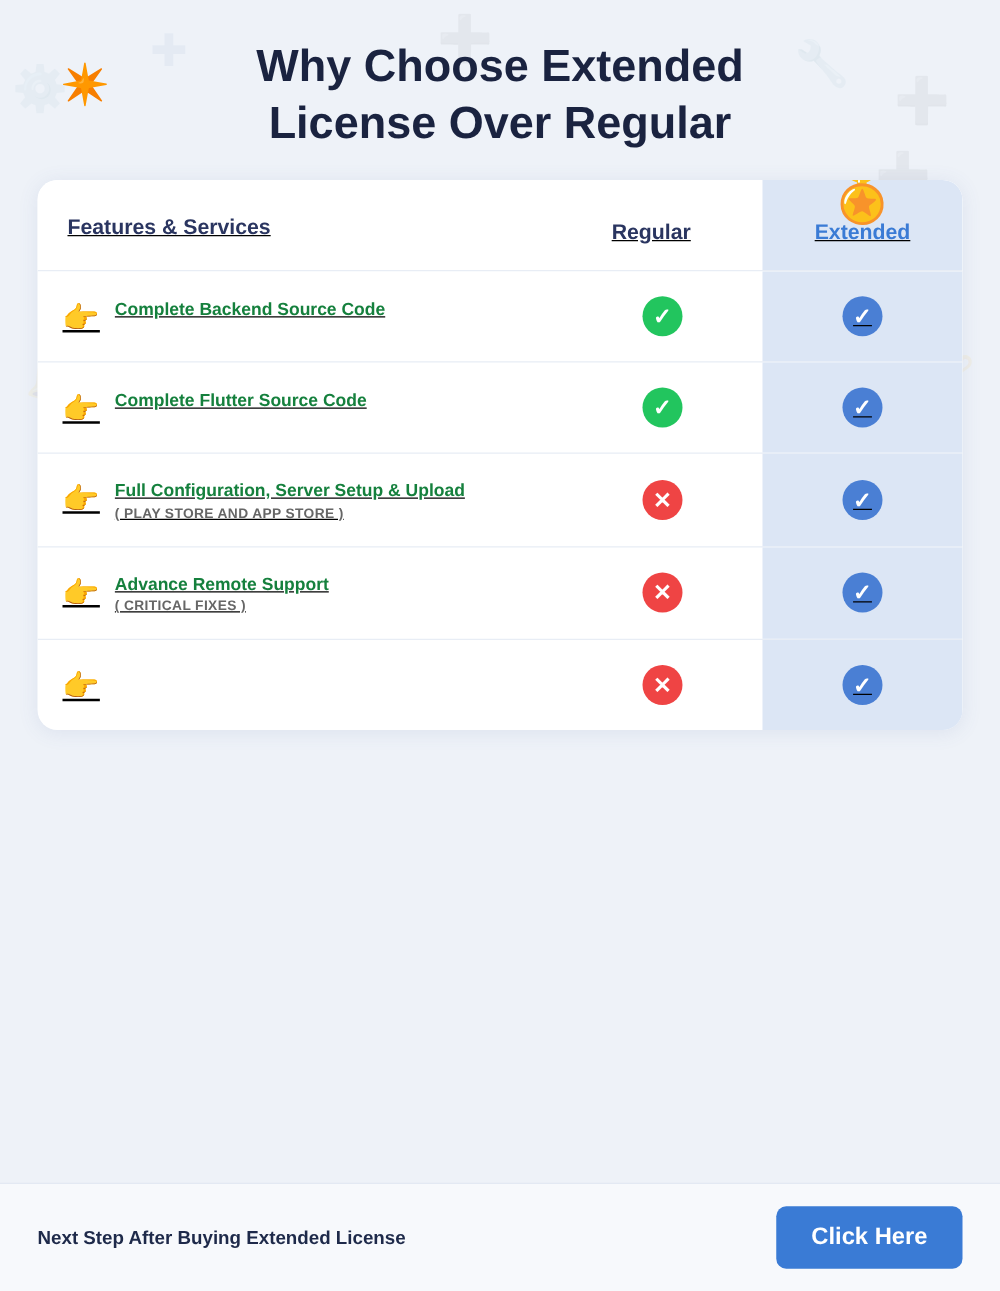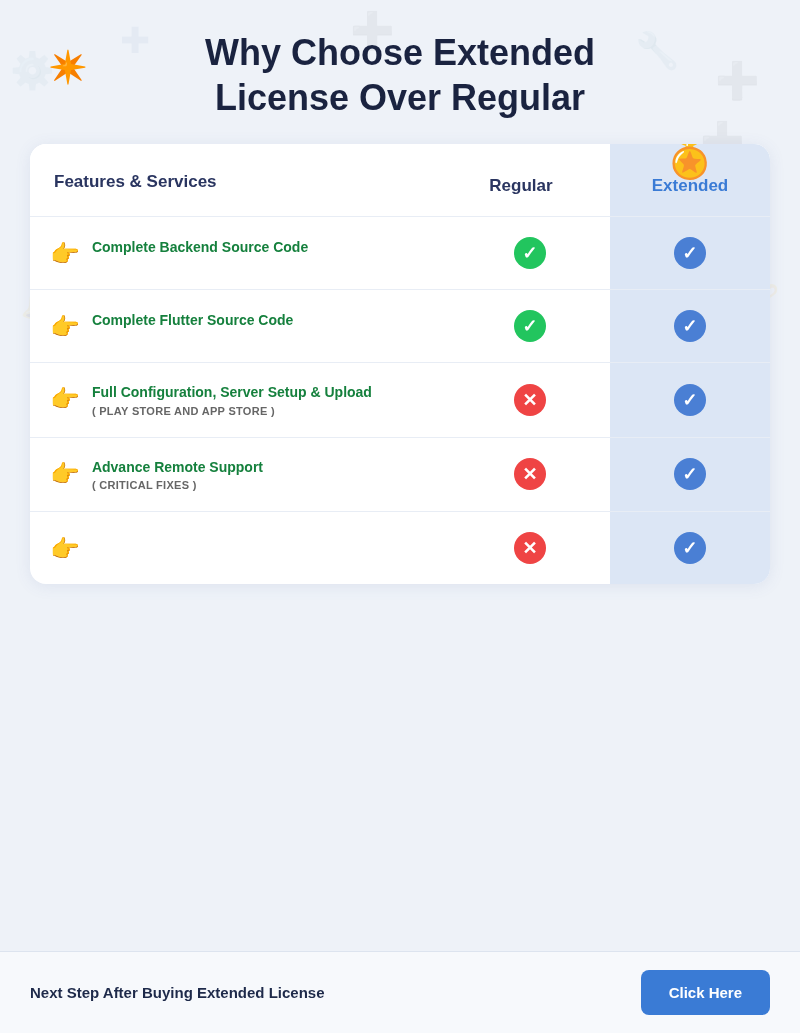--- a/index.html
+++ b/index.html
@@ -52,20 +52,21 @@
       z-index: 1;
     }
 
     .table-wrapper {
       background: #fff;
       border-radius: 16px;
       overflow: hidden;
       box-shadow: 0 2px 16px rgba(80,100,160,0.10);
       position: relative;
       z-index: 1;
+      text-decoration: underline;
     }
 
     .table-header {
       display: grid;
       grid-template-columns: 1fr 160px 160px;
       border-bottom: 1px solid #e8edf5;
       background: #fff;
       position: relative;
     }
 
@@ -234,21 +235,21 @@
       color: #3a7bd5;
       font-weight: 700;
     }
 
     .click-here-btn {
       background: #3a7bd5;
       color: white;
       border: none;
       border-radius: 8px;
       padding: 14px 28px;
-      font-size: 15px;
+      font-size: 19px;
       font-weight: 700;
       cursor: pointer;
       white-space: nowrap;
       flex-shrink: 0;
     }
   </style>
 </head>
 <body>
 
 <div class="main-content">

